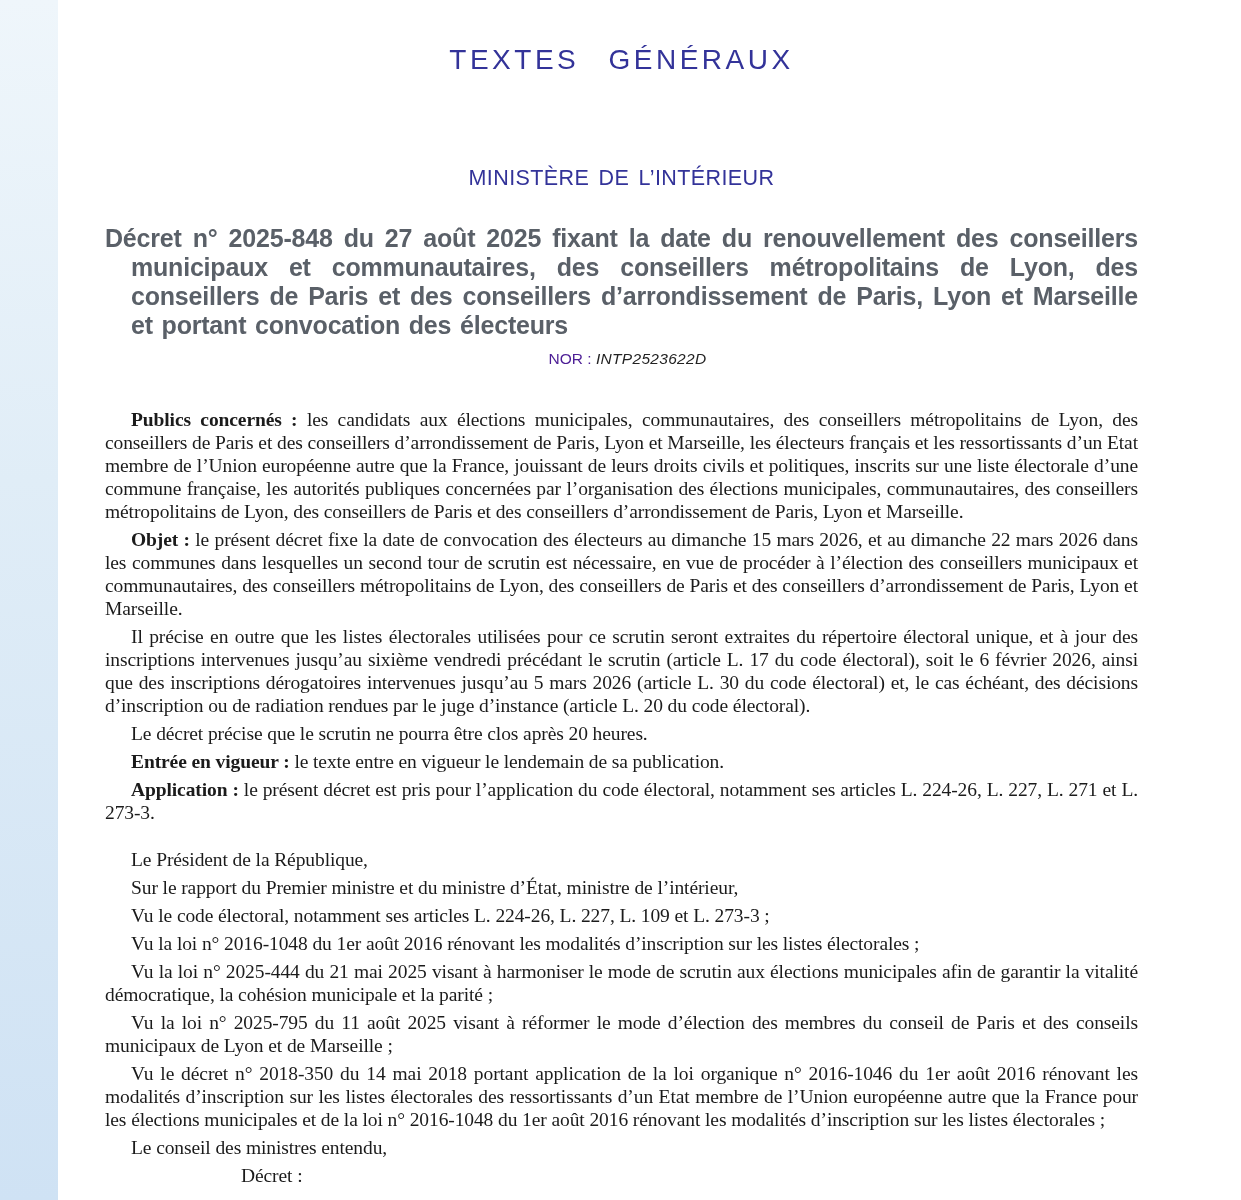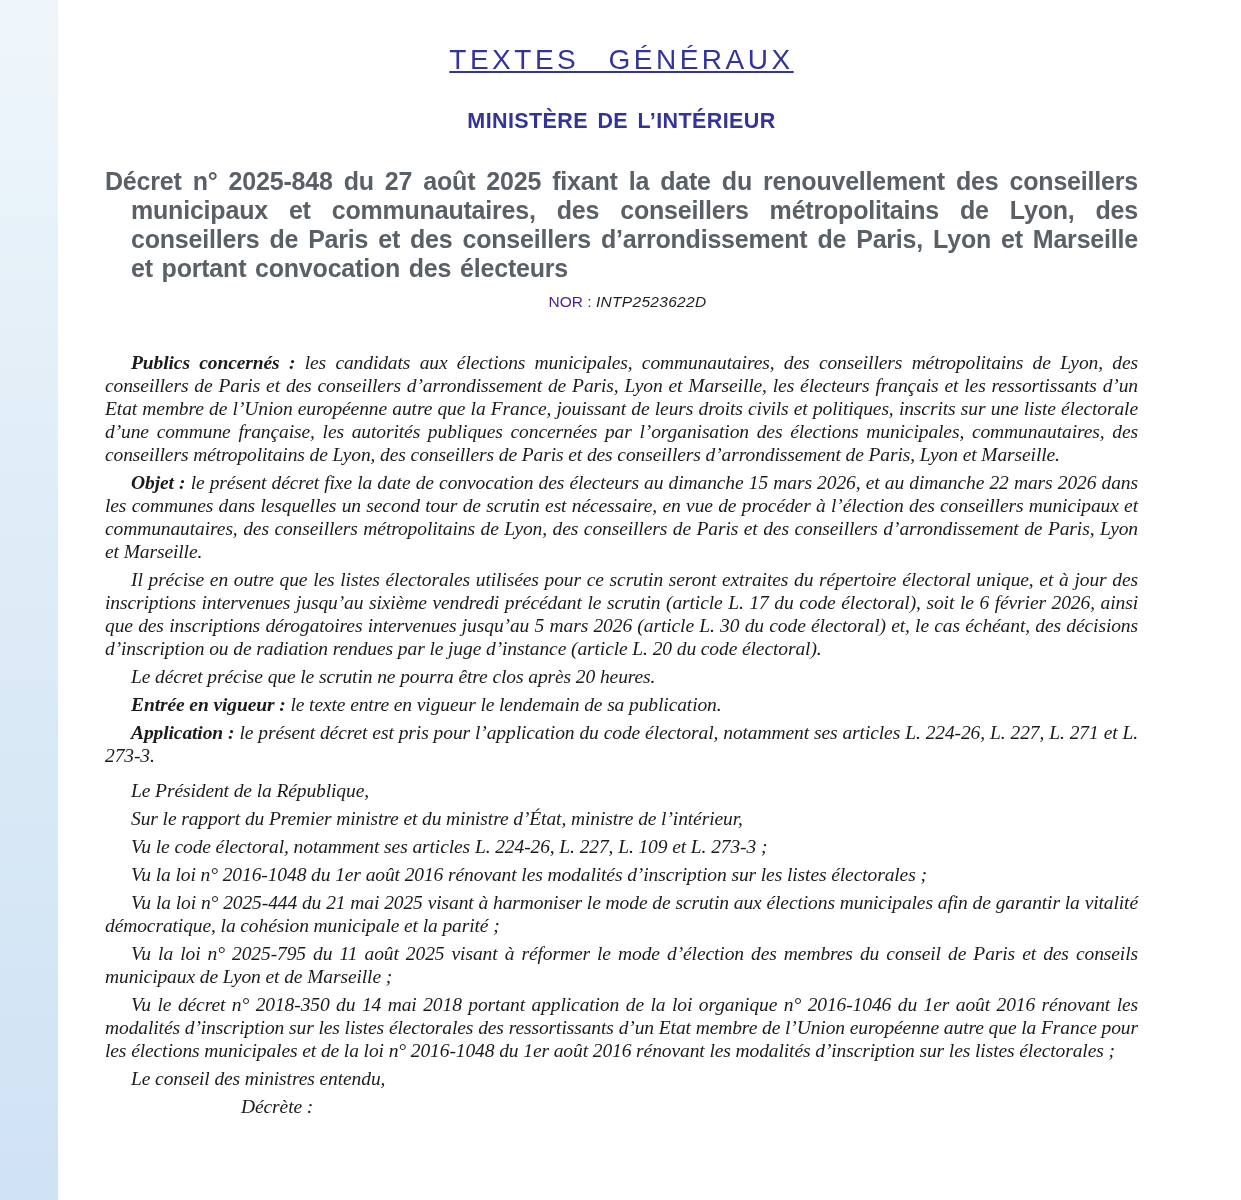--- a/index.html
+++ b/index.html
@@ -10,48 +10,48 @@
   }
   .margin-stripe {
     position:absolute; left:0; top:0; width:58px; height:1200px;
     background:linear-gradient(180deg,#eff6fb 0%, #e0edf7 40%, #cfe2f4 100%);
   }
   .content { position:absolute; left:105px; top:0; width:1033px; }
 
   .section-title {
     margin:44px 0 0; text-align:center; font-weight:400;
     font-family:"Liberation Sans","DejaVu Sans",sans-serif;
-    font-size:28px; color:#333399; letter-spacing:3.5px; word-spacing:18px;text-decoration:underline;
+    font-size:28px; color:#333399; letter-spacing:3.5px; word-spacing:18px;
   }
   .ministry-title {
-    margin:33px 0 0; text-align:center;
+    margin:90px 0 0; text-align:center;
     font-family:"Liberation Sans","DejaVu Sans",sans-serif;
-    font-weight:bold; font-size:21.5px; color:#333399;
+    font-weight:normal; font-size:21.5px; color:#333399;
     letter-spacing:0.4px; word-spacing:3px;
   }
   .decree-title {
     margin:33px 0 0; text-align:justify;
     font-family:"Liberation Sans","DejaVu Sans",sans-serif;
     font-weight:bold; font-size:25px; line-height:29px; color:#5a6068;
     padding-left:26px; text-indent:-26px; letter-spacing:-0.2px; word-spacing:2px;
   }
   .nor-line {
     margin:10px 0 0; text-align:center;
     font-family:"Liberation Sans","DejaVu Sans",sans-serif; font-size:15.5px;
   }
   .nor-label { color:#4c1d95;margin-left:12px; }
   .nor-value { font-style:italic; color:#222222; letter-spacing:0.3px;margin-top:36px; }
 
   p.para {
     margin:0 0 5px; font-size:19.5px; line-height:23px;
     text-align:justify; text-indent:26px; letter-spacing:-0.1px;
   }
   .summary-block { margin-top:40px; }
-  .summary-block p.para { font-style:italic; }
-  .body-block { margin-top:12px;font-style:italic; }
+  .summary-block p.para { }
+  .body-block { margin-top:24px; }
   .decree-formula { margin:16px 0 12px; text-indent:0; padding-left:110px; text-align:left; }
   .article b { font-weight:bold; }
 </style>
 </head>
 <body>
 
 <div>
   <div class="margin-stripe"></div>
 
   <div class="content">
@@ -97,18 +97,18 @@
     <div class="body-block">
       <p class="para">Le Président de la République,</p>
       <p class="para">Sur le rapport du Premier ministre et du ministre d’État, ministre de l’intérieur,</p>
       <p class="para">Vu le code électoral, notamment ses articles L. 224-26, L. 227, L. 109 et L. 273-3 ;</p>
       <p class="para">Vu la loi n° 2016-1048 du 1er août 2016 rénovant les modalités d’inscription sur les listes électorales ;</p>
       <p class="para">Vu la loi n° 2025-444 du 21 mai 2025 visant à harmoniser le mode de scrutin aux élections municipales afin de garantir la vitalité démocratique, la cohésion municipale et la parité ;</p>
       <p class="para">Vu la loi n° 2025-795 du 11 août 2025 visant à réformer le mode d’élection des membres du conseil de Paris et des conseils municipaux de Lyon et de Marseille ;</p>
       <p class="para">Vu le décret n° 2018-350 du 14 mai 2018 portant application de la loi organique n° 2016-1046 du 1er août 2016 rénovant les modalités d’inscription sur les listes électorales des ressortissants d’un Etat membre de l’Union européenne autre que la France pour les élections municipales et de la loi n° 2016-1048 du 1er août 2016 rénovant les modalités d’inscription sur les listes électorales ;</p>
       <p class="para">Le conseil des ministres entendu,</p>
 
-      <p class="para decree-formula">Décrète :</p>
+      <p class="para decree-formula">Décret :</p>
 
     </div>
 
   </div>
 </div>
 
 </body></html>

